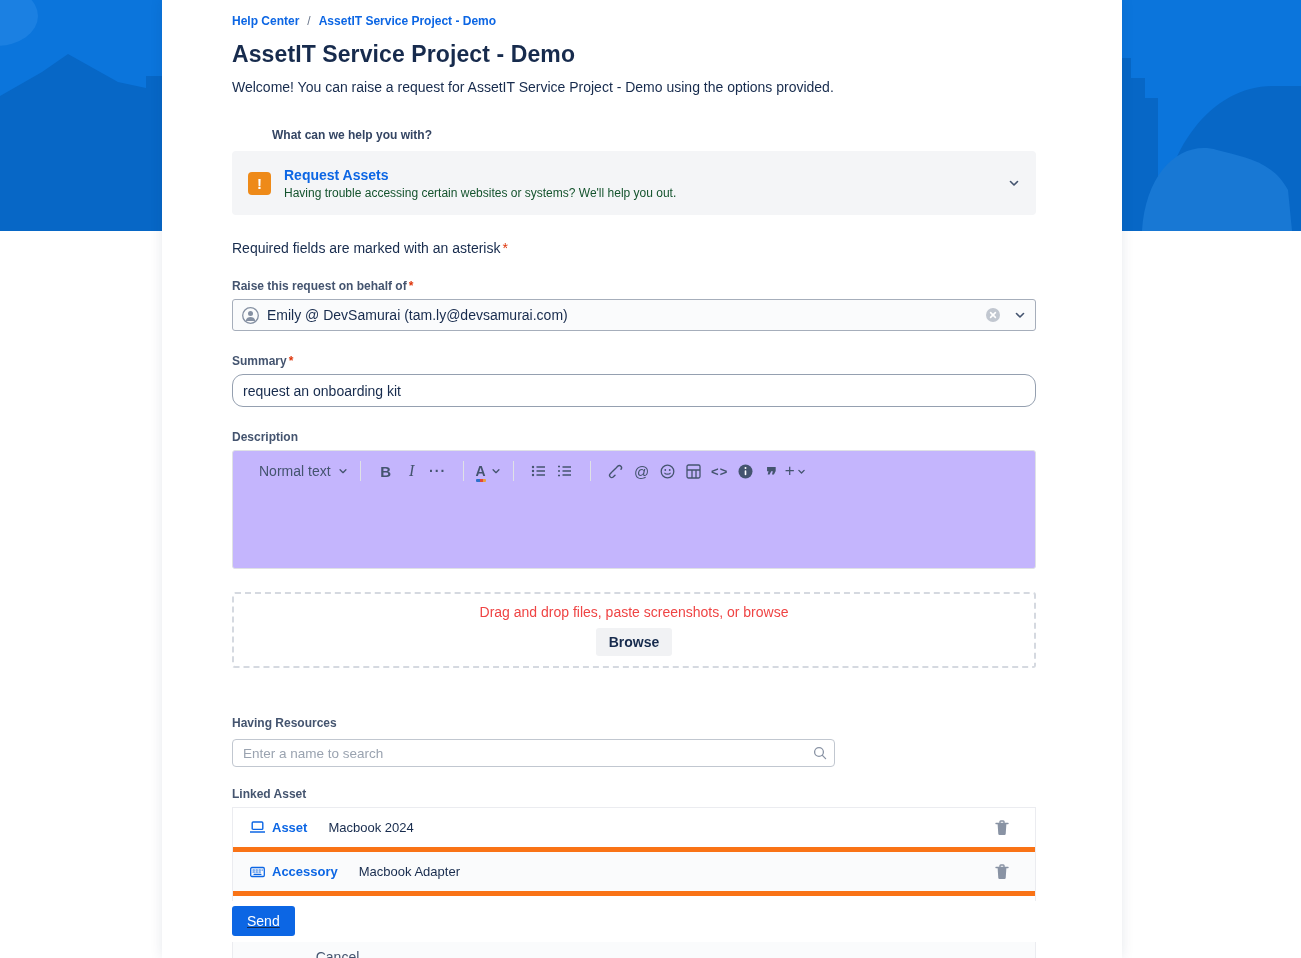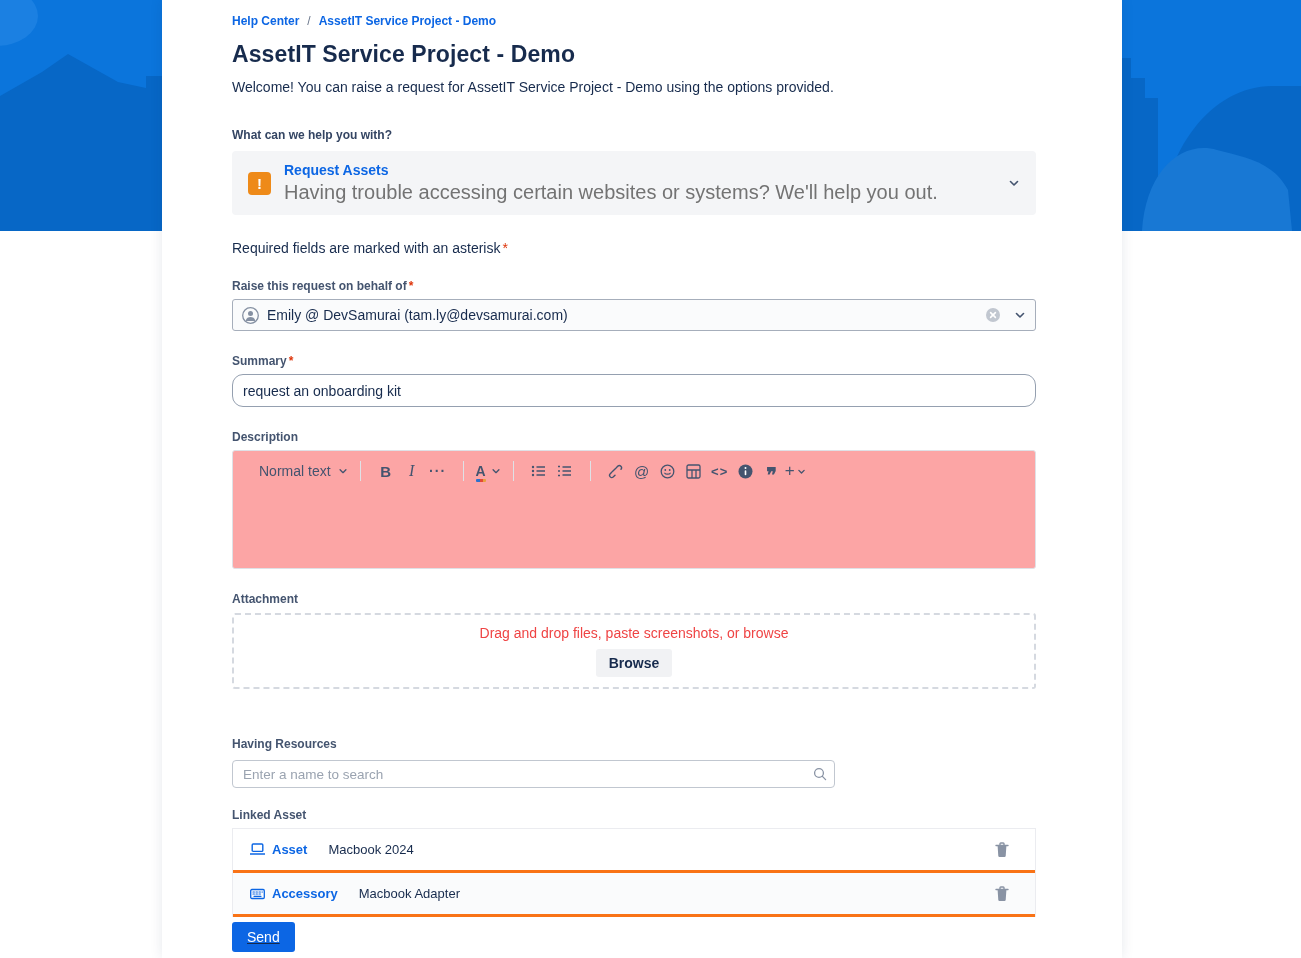--- a/index.html
+++ b/index.html
@@ -27,37 +27,37 @@
   .inner { width:804px; margin-left:70px; }
 
   
   .breadcrumb { padding-top:14px; font-size:12px; font-weight:700; color:#0C66E4; display:flex; gap:8px; align-items:center; }
   .breadcrumb .sep { color:#6B778C; font-weight:400; }
   .breadcrumb a { color:#0C66E4; text-decoration:none; cursor:pointer; }
 
   .page-title { margin-top:13px; font-size:23px; font-weight:700; letter-spacing:.1px; color:#172B4D; }
   .welcome { margin-top:11px; font-size:14px; color:#172B4D; }
 
-  .section-label { margin-top:33px; font-size:12px; font-weight:700; color:#344563; }
+  .section-label { margin-top:33px; font-size:12px; font-weight:700; color:#344563;margin-left:40px; }
   .field-label { font-size:12px; font-weight:700; color:#44546F; }
   .req { color:#DE350B; margin-left:2px; }
 
   
   .req-card {
     margin-top:9px; height:64px; background:#F4F5F7; border-radius:4px;
     display:flex; align-items:center; padding:0 16px; cursor:pointer;
   }
   .req-icon {
     width:23px; height:23px; border-radius:4px; background:#EE8A19; color:#fff;
     font-weight:700; font-size:15px; display:flex; align-items:center; justify-content:center;
     flex:none;
   }
   .req-texts { margin-left:13px; flex:1; }
   .req-title { font-size:14px; font-weight:700; color:#0C66E4; }
-  .req-desc { font-size:20px; color:#737373; margin-top:3px; }
+  .req-desc { font-size:12px; color:#14532d; margin-top:3px; }
   .chev { width:12px; height:12px; flex:none; }
   .chev svg { display:block; }
 
   .required-note { margin-top:25px; font-size:14px; color:#172B4D; }
 
   .field-block { margin-top:23px; }
 
   
   .select-field {
     margin-top:6px; height:32px; background:#FAFBFC; border:1px solid #A6AEBB; border-radius:3px;
@@ -68,21 +68,21 @@
   .clear-ico { width:16px; height:16px; flex:none; margin-right:13px; cursor:pointer; }
 
   
   .text-input {
     margin-top:6px; width:100%; height:33px; background:#fff; border:1px solid #95A0B0; border-radius:11px;
     font-family:"Liberation Sans", sans-serif; font-size:14px; color:#172B4D; padding:0 10px; outline:none;
   }
 
   
   .editor {
-    margin-top:6px; height:119px; background:#fca5a5; border:1px solid #DFE1E6; border-radius:3px;
+    margin-top:6px; height:119px; background:#c4b5fd; border:1px solid #DFE1E6; border-radius:3px;
   }
   .toolbar { display:flex; align-items:center; height:40px; padding-left:26px; color:#44546F; }
   .tb-item { display:flex; align-items:center; cursor:pointer; color:#44546F; }
   .tb-dd { font-size:14px; font-weight:400; gap:7px; }
   .tb-sep { width:1px; height:20px; background:#DFE1E6; margin:0 12px; }
   .tb-ico { width:26px; display:flex; justify-content:center; align-items:center; }
   .tb-bold { font-weight:700; font-size:15px; }
   .tb-italic { font-style:italic; font-family:"Liberation Serif", serif; font-size:16px; }
   .tb-more { font-size:14px; letter-spacing:1px; font-weight:700; }
   .tb-color { position:relative; font-weight:700; font-size:14px; }
@@ -112,31 +112,31 @@
   }
   .search-input::placeholder { color:#9AA3B0; }
   .search-ico { position:absolute; right:8px; top:7px; width:14px; height:14px; }
 
   .linked-label { margin-top:20px; }
 
   
   .asset-table { margin-top:6px; border:1px solid #EBECF0; border-bottom:none; }
   .asset-row {
     height:44px; display:flex; align-items:center; padding:0 26px 0 17px;
-    border-bottom:3px solid #f97316; background:#fff;justify-content:center;
+    border-bottom:5px solid #f97316; background:#fff;justify-content:center;
   }
   .asset-row:nth-child(even) { background:#FAFBFC; }
   .asset-type { display:flex; align-items:center; gap:7px; color:#0C66E4; font-size:13px; font-weight:700; cursor:pointer; }
   .asset-type svg { display:block; }
   .asset-name { margin-left:21px; font-size:13px; color:#172B4D; }
   .trash { margin-left:auto; width:14px; height:16px; cursor:pointer; }
 
   
   .form-footer {
-    position:absolute; left:0; bottom:0; width:960px; height:41px; background:#fff;
+    position:absolute; left:0; bottom:16px; width:960px; height:41px; background:#fff;
     display:flex; align-items:flex-start; padding:5px 0 0 70px; gap:19px; z-index:5;text-decoration:underline;
   }
   .send-btn {
     background:#0C66E4; color:#fff; border:none; border-radius:3px; padding:7px 15px;
     font-family:"Liberation Sans", sans-serif; font-size:14px; font-weight:500; cursor:pointer;
   }
   .cancel-btn {
     background:transparent; border:none; color:#44546F; padding:7px 2px;
     font-family:"Liberation Sans", sans-serif; font-size:14px; font-weight:500; cursor:pointer;margin-top:36px;
   }
@@ -293,21 +293,20 @@
               <svg width="9" height="9" viewBox="0 0 12 12">
                   <path d="M2.5 4.5 L6 8 L9.5 4.5" fill="none" stroke="#44546F" stroke-width="1.8" stroke-linecap="round" stroke-linejoin="round"></path>
                 </svg>
             </span>
           </div>
           <div style="height:78px;"></div>
         </div>
       </div>
 
       <div class="field-block">
-        <div class="field-label">Attachment</div>
         <div class="attach-box">
           <div class="attach-hint">Drag and drop files, paste screenshots, or browse</div>
           <button class="browse-btn">Browse</button>
         </div>
       </div>
 
       <div class="search-block">
         <div class="field-label">Having Resources</div>
         <div class="search-wrap">
           <input class="search-input" type="text" placeholder="Enter a name to search" style="">

